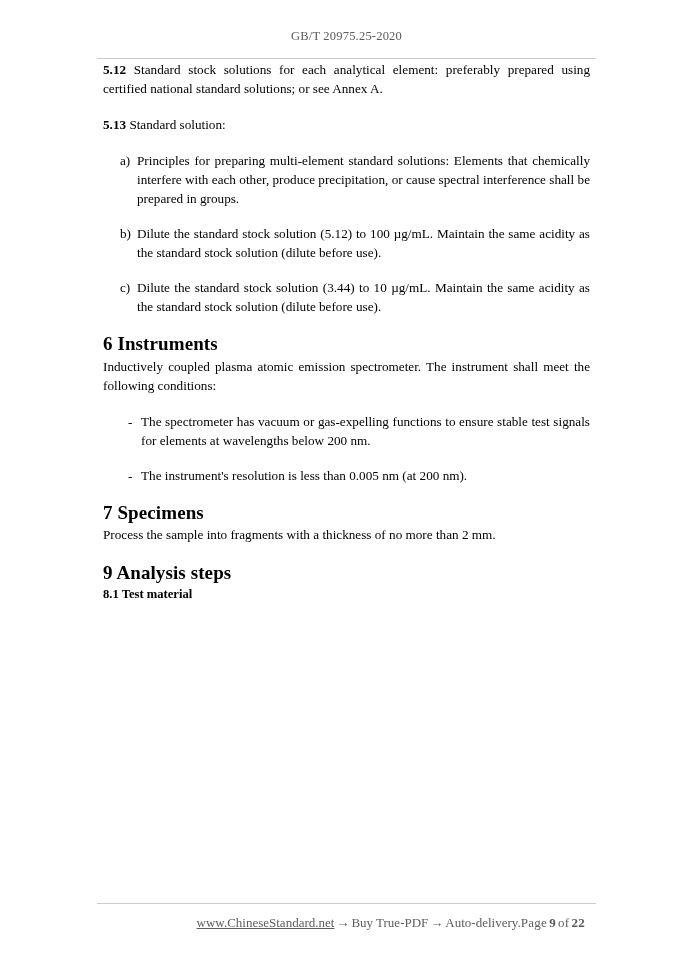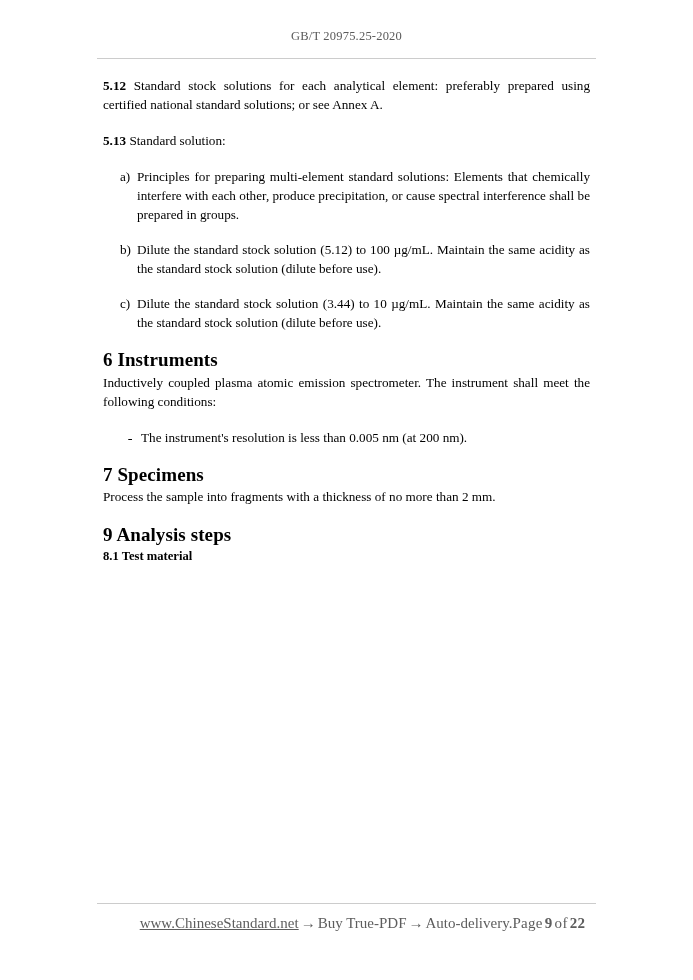--- a/index.html
+++ b/index.html
@@ -40,21 +40,21 @@
     top: 58px;
     left: 97px;
     width: 499px;
     height: 1px;
     background: #cccccc;
   }
 
   
   .content {
     position: absolute;
-    top: 76px;
+    top: 60px;
     left: 103px;
     width: 487px;
   }
 
   p.body-para {
     margin: 0 0 17px 0;
     font-size: 13.2px;
     line-height: 1.44;
     text-align: justify;
     text-justify: inter-word;
@@ -135,26 +135,26 @@
     position: absolute;
     top: 903px;
     left: 97px;
     width: 499px;
     height: 1px;
     background: #cccccc;
   }
   .page-footer {
     position: absolute;
     top: 915px;
-    left: 120px;
+    left: 100px;
     width: 487px;
     display: flex;
-    justify-content: center;
+    justify-content: flex-end;
     align-items: baseline;
-    font-size: 15px;
+    font-size: 13px;
     color: #5d5d5d;
   }
   .footer-left {
     white-space: nowrap;
   }
   .footer-url {
     text-decoration: underline;
     color: #5d5d5d;
   }
   .arrow {
@@ -201,20 +201,21 @@
       </div>
     </div>
 
     <h2 class="section-heading sp-before-h2">6 Instruments</h2>
 
     <p class="body-para sp-after-h2">Inductively coupled plasma atomic emission spectrometer. The instrument shall meet the following conditions:</p>
 
     <div class="list-block">
       <div class="dash-item">
         <span class="marker">-</span>
+        <span>The spectrometer has vacuum or gas-expelling functions to ensure stable test signals for elements at wavelengths below 200 nm.</span>
       </div>
       <div class="dash-item">
         <span class="marker">-</span>
         <span>The instrument's resolution is less than 0.005 nm (at 200 nm).</span>
       </div>
     </div>
 
     <h2 class="section-heading sp-before-h2">7 Specimens</h2>
 
     <p class="body-para sp-after-h2">Process the sample into fragments with a thickness of no more than 2 mm.</p>

